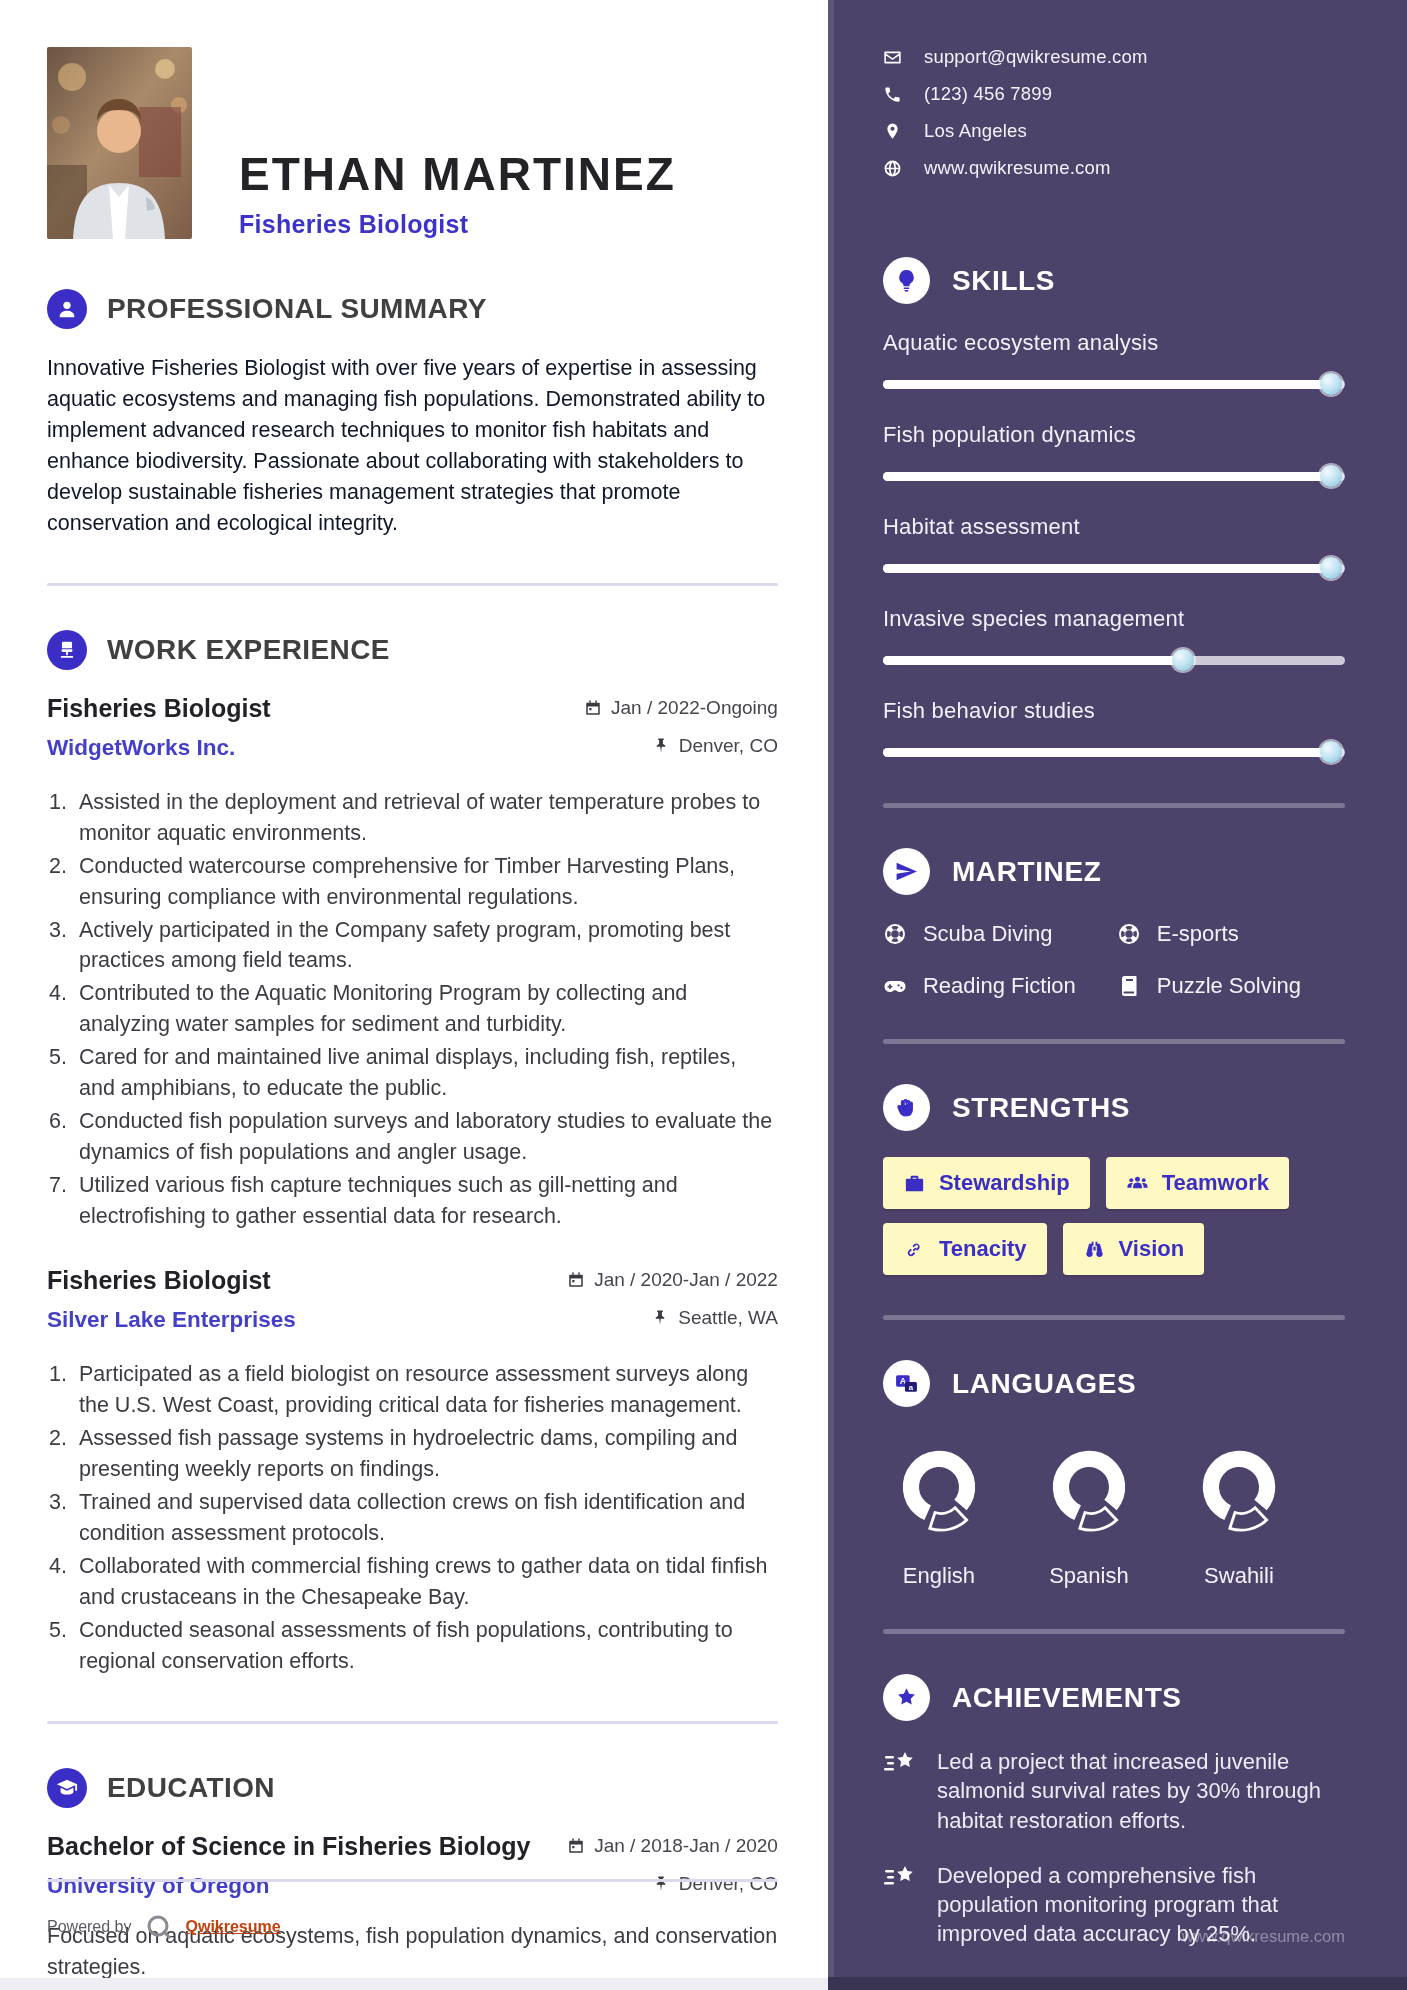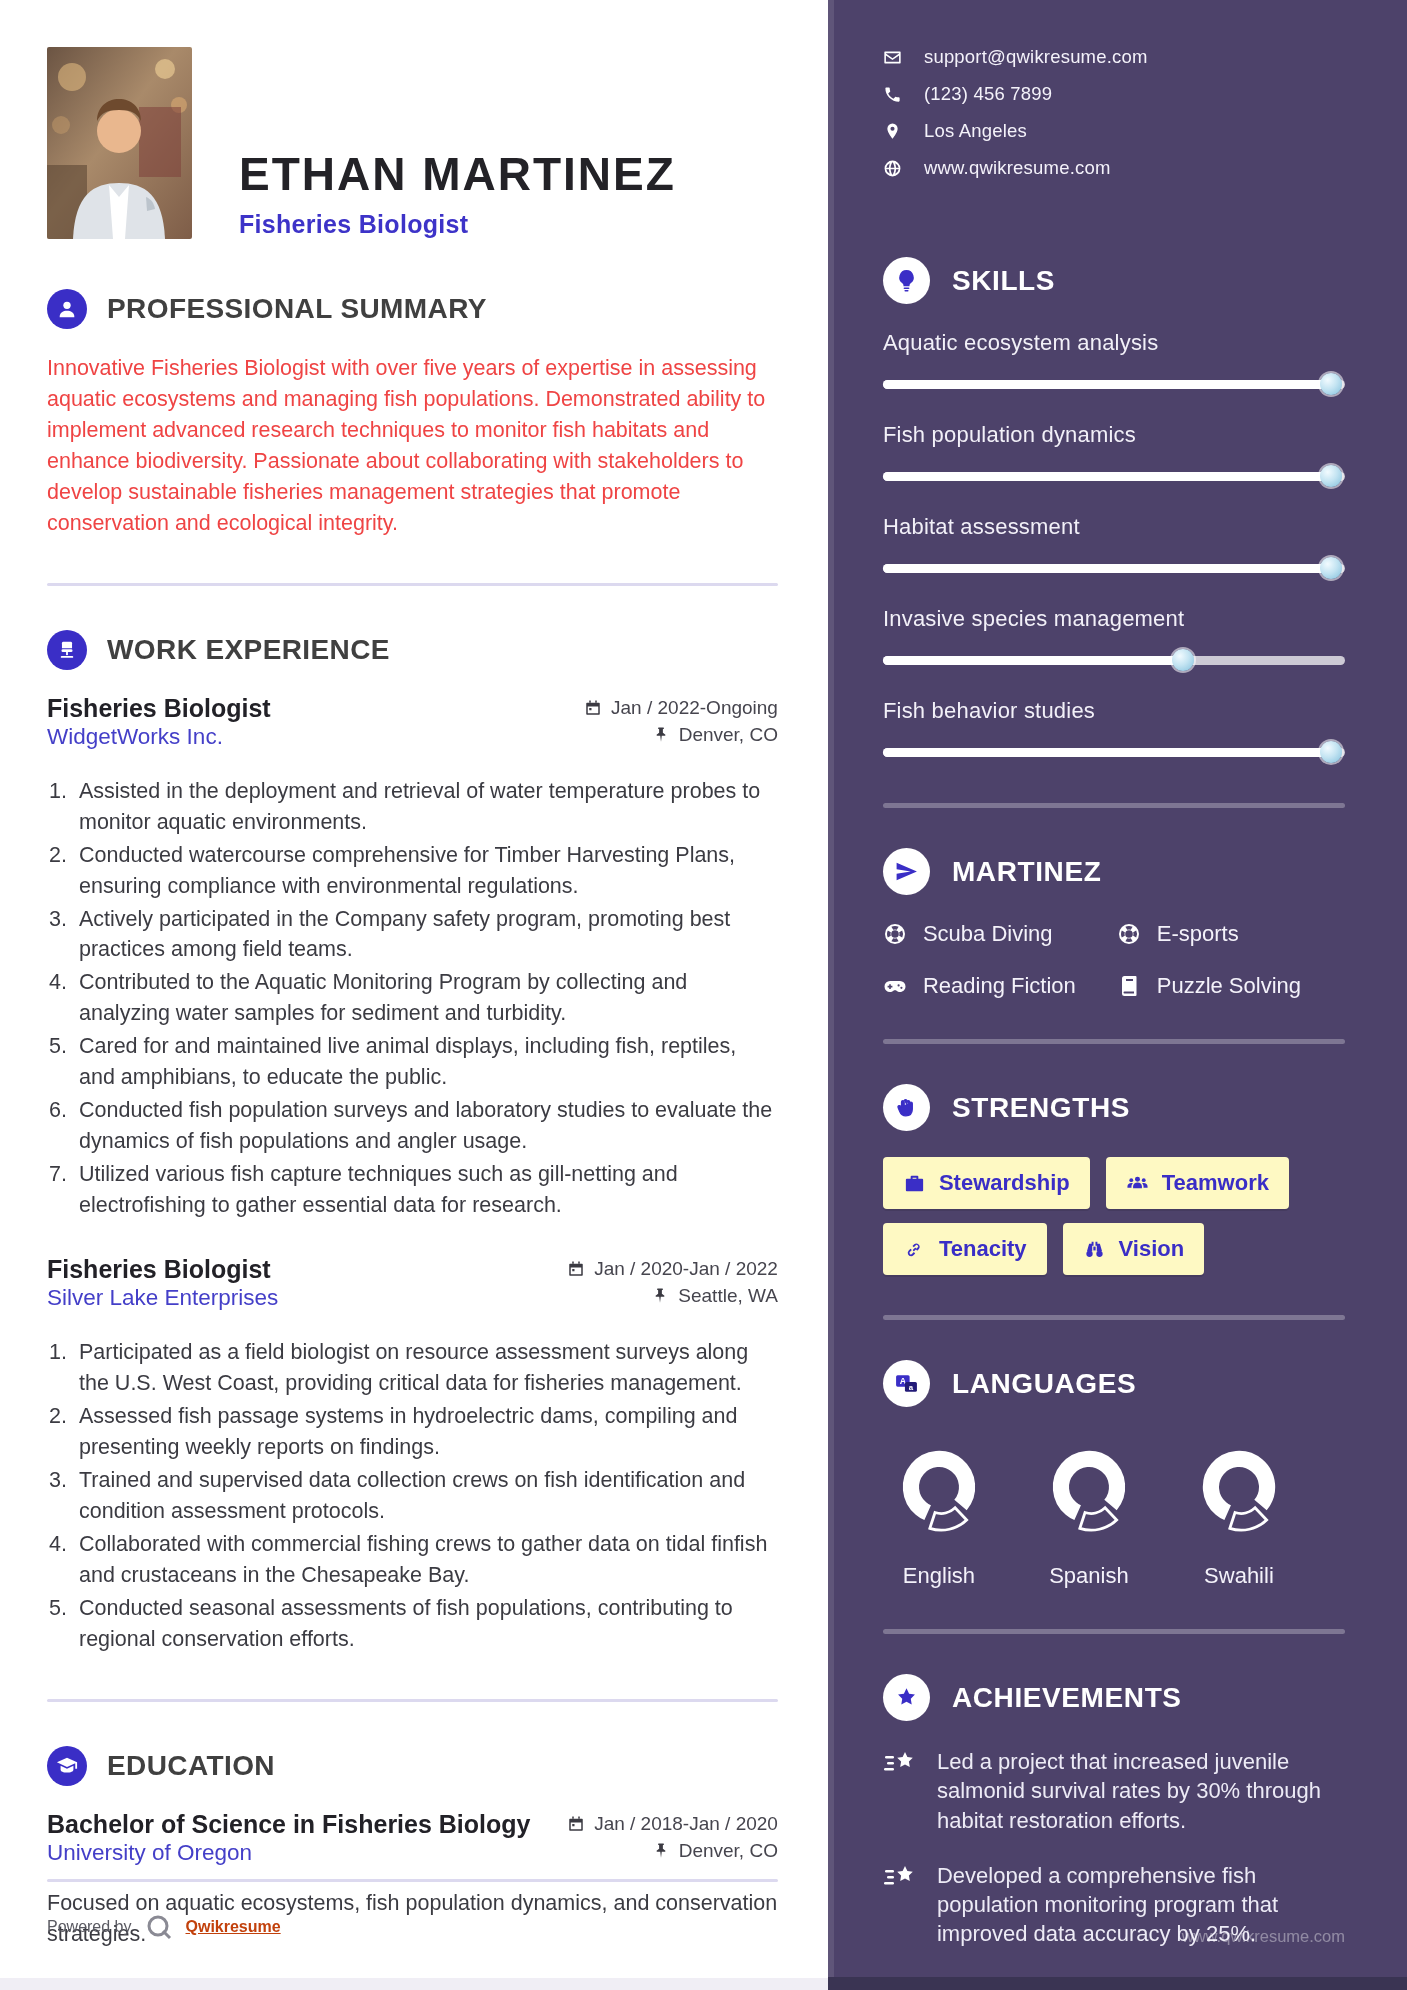--- a/index.html
+++ b/index.html
@@ -16,28 +16,28 @@
   .photo svg { display:block; }
   .id-block { margin-left:47px; padding-top:40px; }
   h1.name { font-size:46px; font-weight:bold; letter-spacing:2px; color:#232227; line-height:1.1; }
   .job-title { font-size:25px; color:#3d33c8; margin-top:10px; font-weight:bold; letter-spacing:.3px; }
 
   .hrow { display:flex; align-items:center; gap:20px; margin-bottom:24px; }
   .hicon { width:40px; height:40px; border-radius:50%; background:#3a2ec6; display:flex; align-items:center; justify-content:center; flex:0 0 auto; }
   .hicon svg { width:22px; height:22px; fill:#ffffff; }
   h2.lhead { font-size:28px; font-weight:bold; color:#404040; letter-spacing:.4px; }
 
-  .summary-text { font-size:21.5px; line-height:1.44; color:#ef4444; max-width:740px; }
+  .summary-text { font-size:21.5px; line-height:1.44; color:#0f172a; max-width:740px; }
 
   .ldiv { border:0; height:3px; background:#dcd9ef; border-radius:2px; margin:44px 0 44px 0; }
 
   .job { margin-top:6px; margin-bottom:34px; }
   .job-head { display:flex; justify-content:space-between; align-items:baseline; }
   .job-head h3 { font-size:25px; font-weight:bold; color:#222127; }
-  .company { font-size:22.5px; color:#443fc8; margin-top:1px; }
+  .company { font-size:22.5px; color:#443fc8; margin-top:12px;font-weight:bold; }
   .meta { display:flex; align-items:center; gap:9px; font-size:19px; color:#46454e; white-space:nowrap; }
   .meta svg { width:18px; height:18px; fill:#3b3a42; }
   .job-sub { display:flex; justify-content:space-between; align-items:baseline; }
 
   ol.bullets { list-style:none; counter-reset:item; margin-top:26px; }
   ol.bullets li { counter-increment:item; position:relative; padding-left:32px; font-size:21.5px; line-height:1.44; color:#3b3b42; margin-bottom:2px; }
   ol.bullets li::before { content:counter(item) "."; position:absolute; left:2px; color:#3b3b42; }
 
   .edu-desc { font-size:21.5px; line-height:1.44; color:#3b3b42; margin-top:22px; }
 

